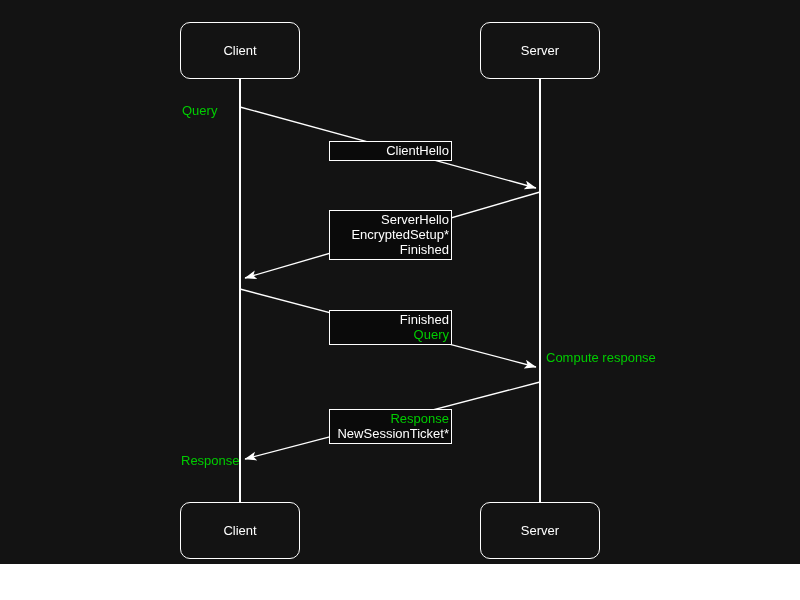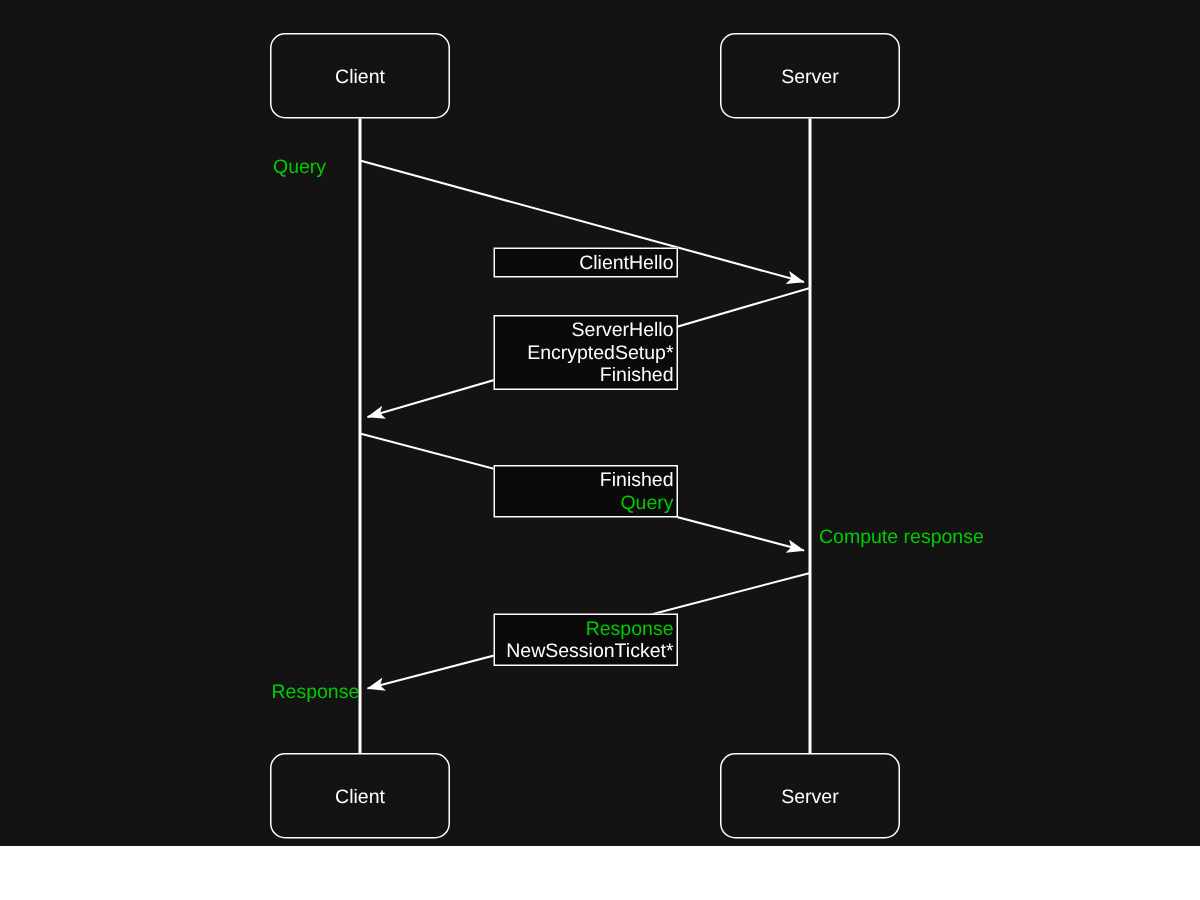--- a/index.html
+++ b/index.html
@@ -43,21 +43,21 @@
     box-sizing: border-box;
     background: #0a0a0a;
     border: 1.5px solid #ffffff;
     color: #ffffff;
     font-size: 13px;
     line-height: 15px;
     padding: 1px 2px 2px 5px;
     z-index: 3;
   }
   .msgbox .line { display: block; white-space: nowrap; }
-  .msg-1 { top: 141px; margin-top: 24px; }
+  .msg-1 { top: 141px; }
   .msg-2 { top: 210px; }
   .msg-3 { top: 310px; }
   .msg-4 { top: 409px; }
   .green { color: #00cc00; }
   .white { color: #ffffff; }
   .annot {
     position: absolute;
     font-size: 13px;
     color: #00cc00;
     white-space: nowrap;

